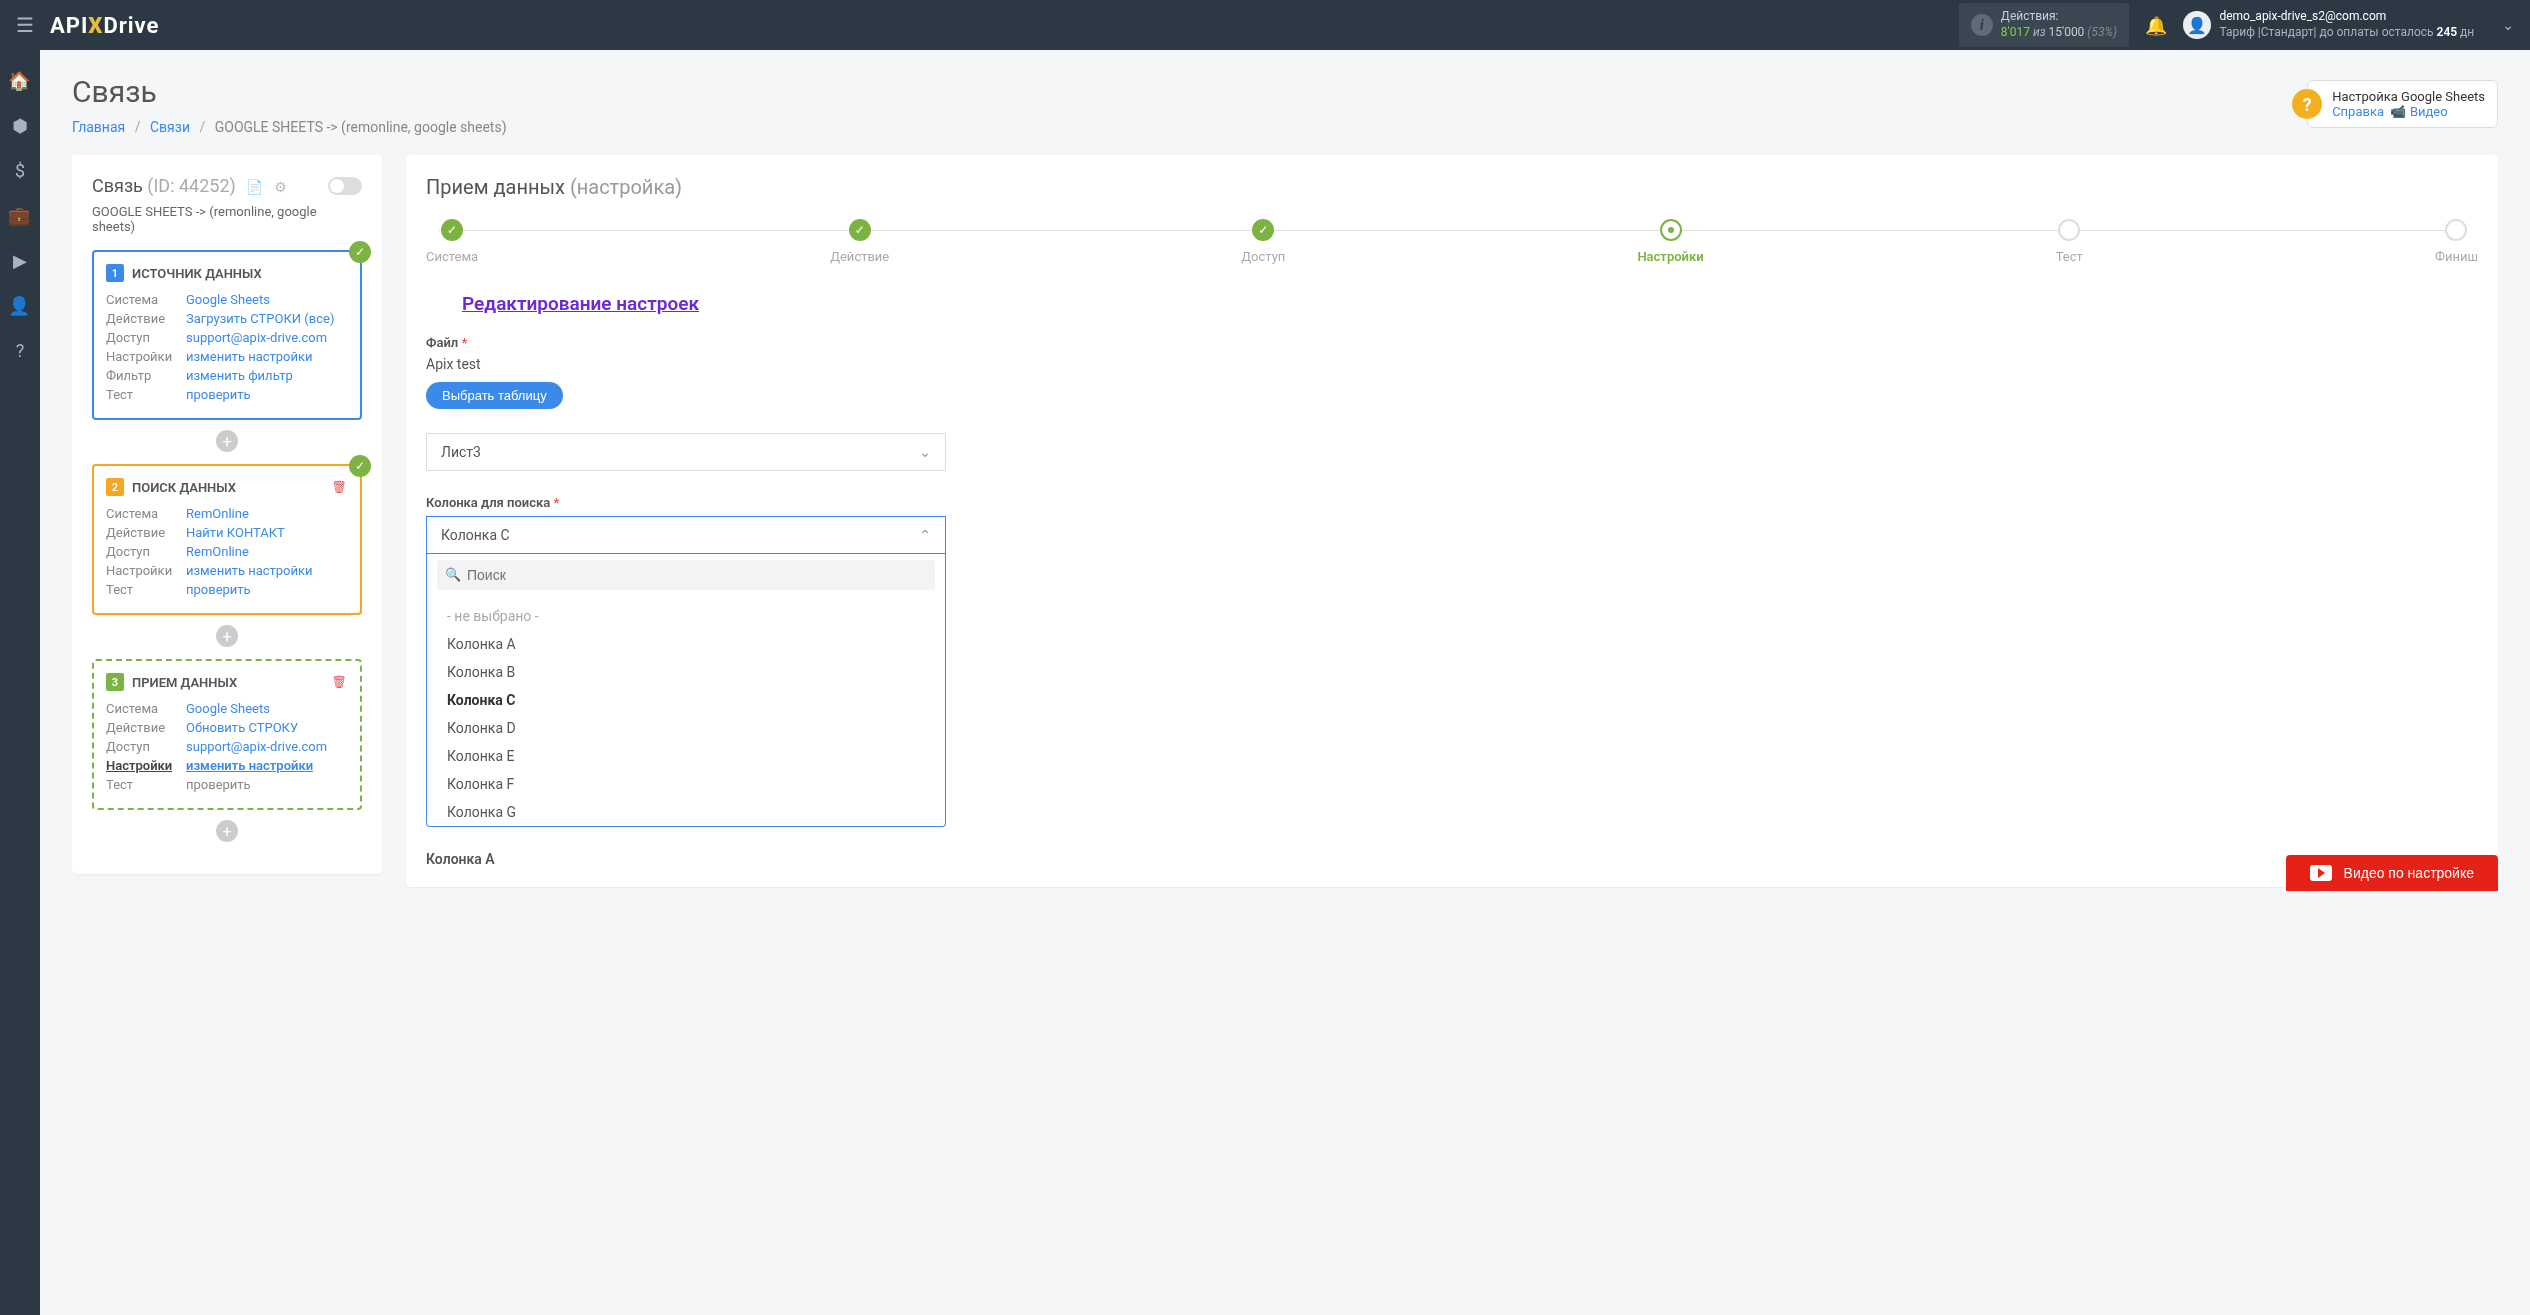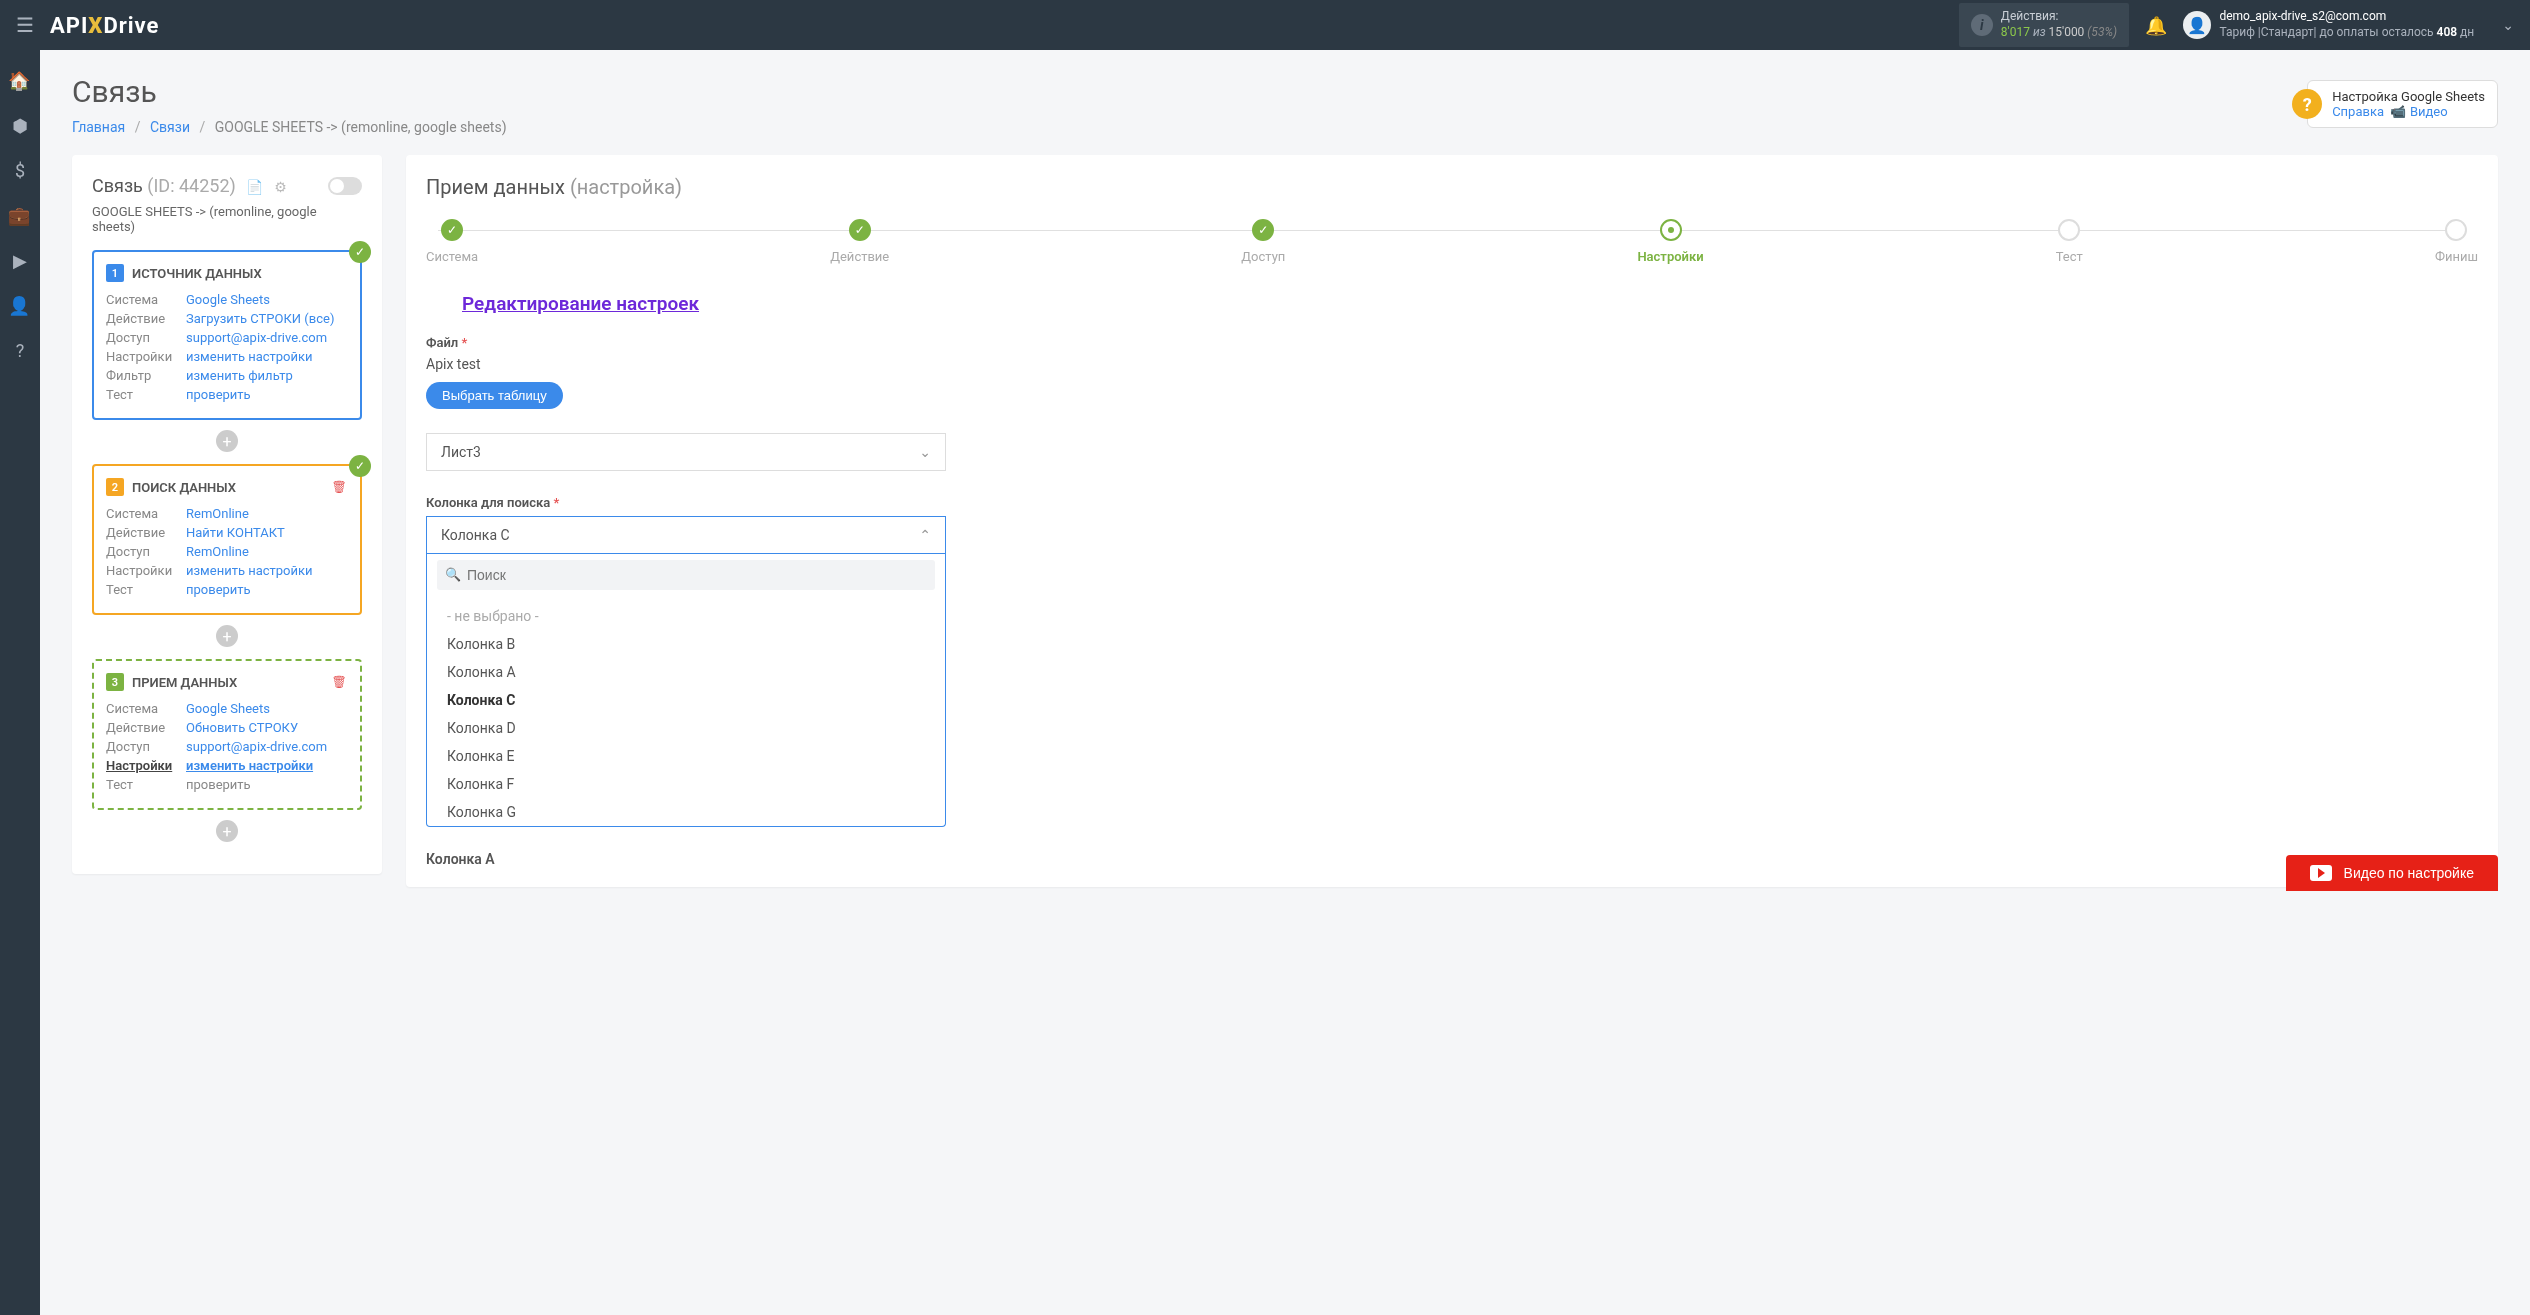--- a/index.html
+++ b/index.html
@@ -125,21 +125,21 @@
         <span class="total">15'000</span>
         <span class="pct">(53%)</span>
       </div>
     </div>
   </div>
   <span class="bell">🔔</span>
   <div class="user-block">
     <span class="avatar">👤</span>
     <div class="user-text">
       <div class="email">demo_apix-drive_s2@com.com</div>
-      <div class="plan"><span>Тариф |Стандарт| до оплаты осталось </span><span class="days">408</span><span> дн</span></div>
+      <div class="plan"><span>Тариф |Стандарт| до оплаты осталось </span><span class="days">245</span><span> дн</span></div>
     </div>
     <span class="chevron-down">⌄</span>
   </div>
 </div>
 
 <div class="layout">
   <div class="sidebar">
     <span class="sidebar-icon">🏠</span>
     <span class="sidebar-icon">⬢</span>
     <span class="sidebar-icon">$</span>
@@ -339,22 +339,22 @@
             <span>Колонка C</span>
             <span class="chev">⌃</span>
           </div>
           <div class="dropdown">
             <div class="dropdown-search search-wrap">
               <span class="mag">🔍</span>
               <input type="text" placeholder="Поиск" style="">
             </div>
             <div class="dropdown-list" id="dropdown-options">
                 <div class="dropdown-item placeholder">- не выбрано -</div>
+                <div class="dropdown-item">Колонка A</div>
                 <div class="dropdown-item">Колонка B</div>
-                <div class="dropdown-item">Колонка A</div>
                 <div class="dropdown-item selected">Колонка C</div>
                 <div class="dropdown-item">Колонка D</div>
                 <div class="dropdown-item">Колонка E</div>
                 <div class="dropdown-item">Колонка F</div>
                 <div class="dropdown-item">Колонка G</div>
               </div>
           </div>
         </div>
 
         <div class="col-label">Колонка А</div>

